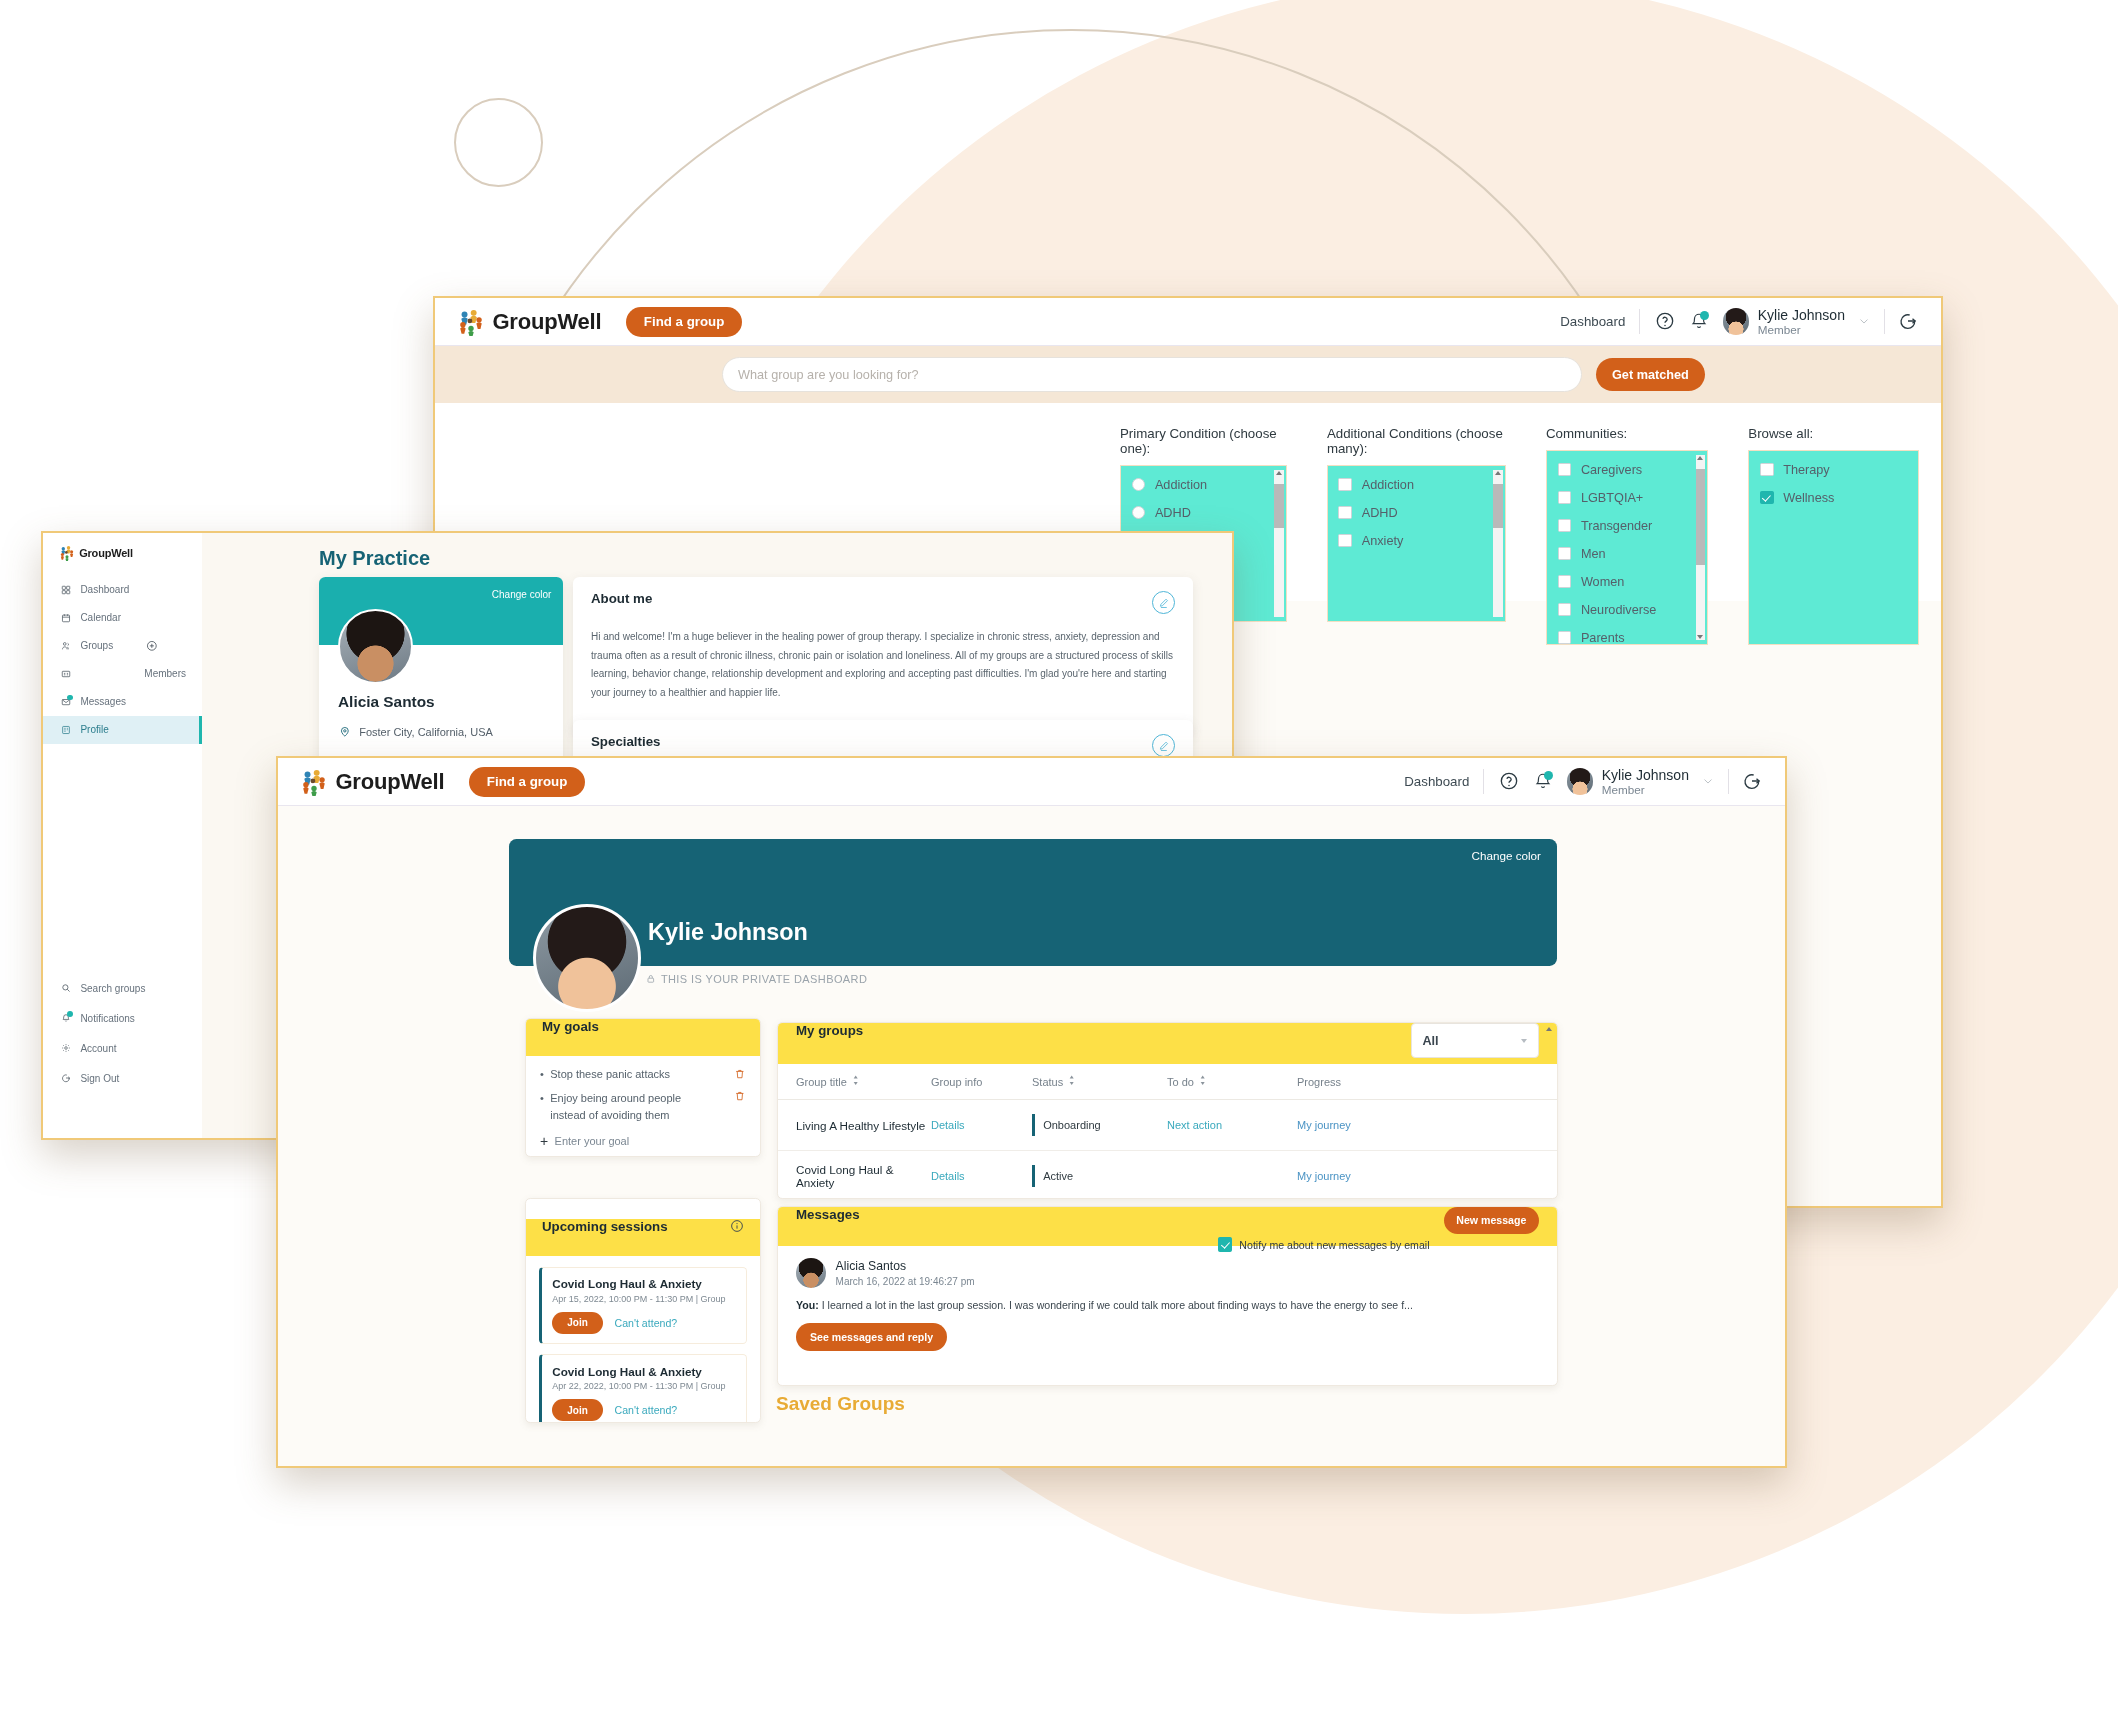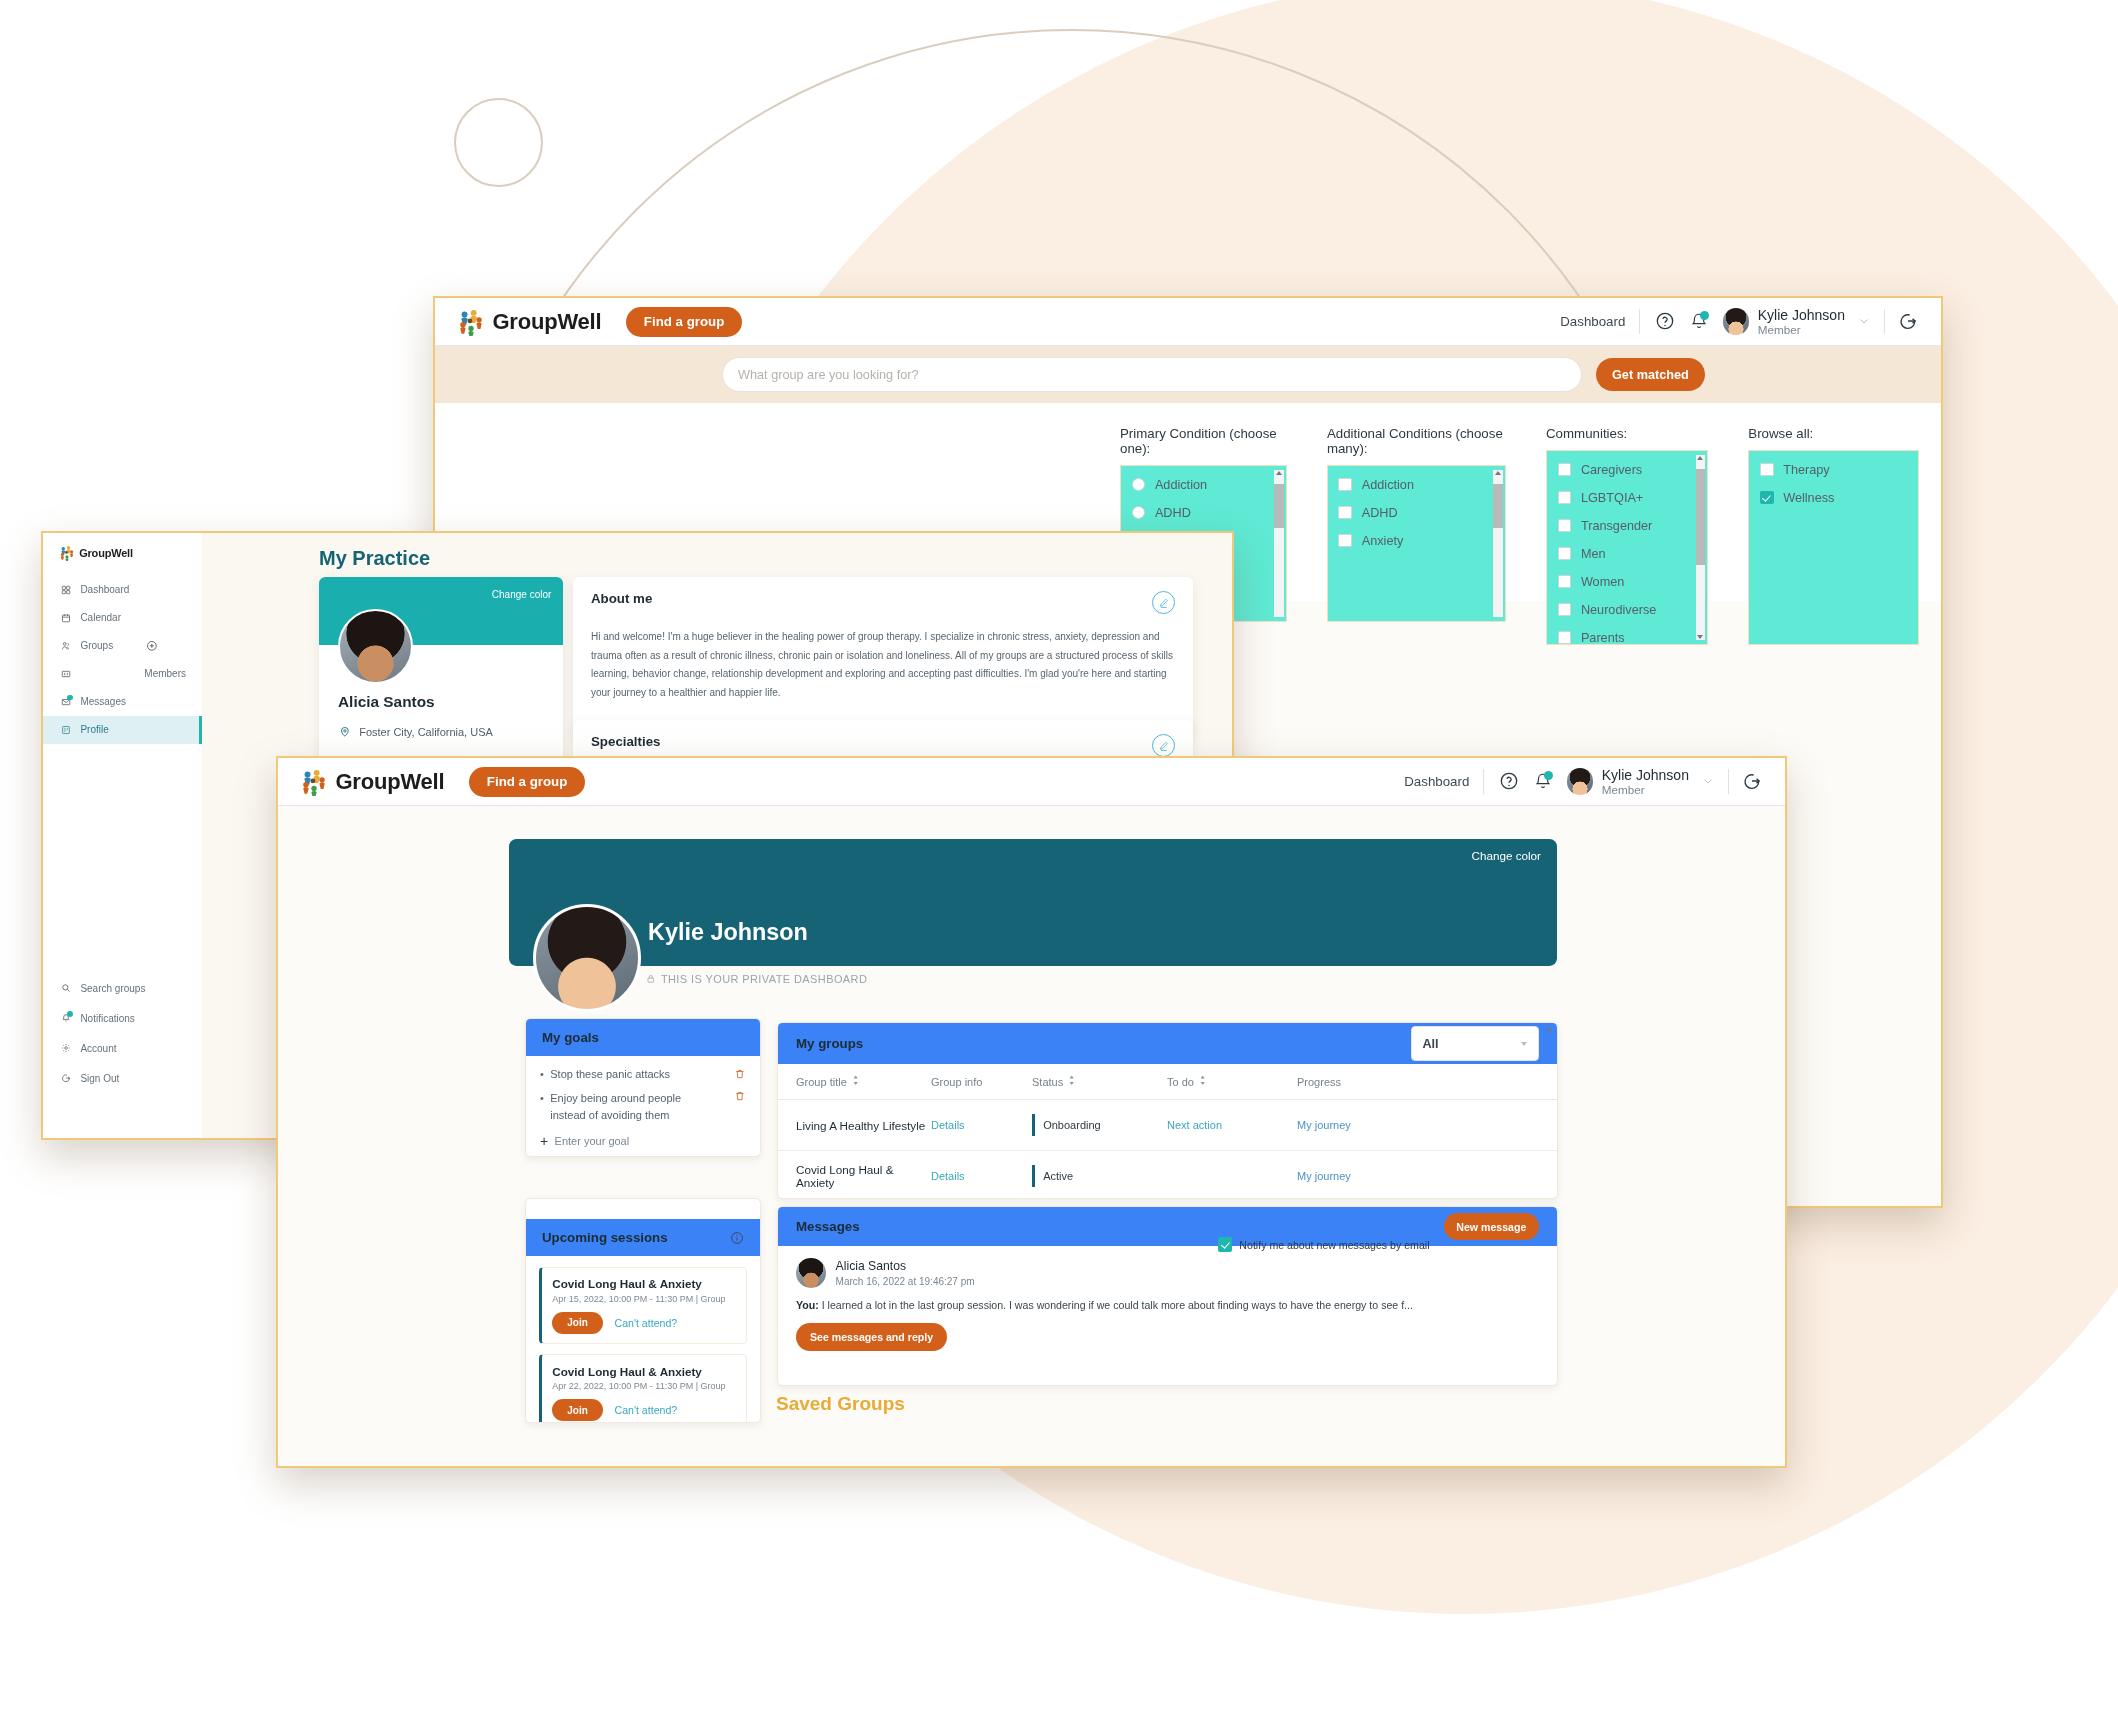--- a/index.html
+++ b/index.html
@@ -79,21 +79,21 @@
   .card-hd{color:#1d2b33;font-weight:bold;}
   .edit-ic{border:1.1px solid #4fb6d8;border-radius:50%;color:#4fb6d8;
       display:inline-flex;align-items:center;justify-content:center;}
 
   
   .hero{background:#166375;border-radius:7.4px;position:relative;}
   .hero-name{color:#fff;font-weight:bold;}
   .private{color:#9aa3ab;letter-spacing:0.4px;display:flex;align-items:center;}
   .panel{background:#fff;border-radius:5.3px;border:0.5px solid #efe9e0;
       box-shadow:0 2.1px 7.4px rgba(120,105,85,.10);overflow:hidden;}
-  .panel-hd{background:#3b82f6;display:flex;align-items:center;color:#1d2b33;font-weight:bold;}
+  .panel-hd{background:#fde047;display:flex;color:#1d2b33;font-weight:bold;}
   .goal-row{display:flex;align-items:center;color:#56626c;}
   .trash{color:#d2601a;flex:none;}
   .sess{border:1.1px solid #f6ecdc;border-radius:4.2px;border-left:3.2px solid #166375;background:#fff;}
   .sess-t{color:#1d2b33;font-weight:bold;}
   .sess-m{color:#7e8992;}
   .link-teal{color:#3aa9bd;}
   .link-blue{color:#4a93c4;}
   .tbl-h{display:flex;color:#77828c;border-bottom:0.5px solid #ece9e3;}
   .tbl-r{display:flex;align-items:center;border-bottom:0.5px solid #f0ede8;}
   .sortic{display:inline-block;position:relative;}

